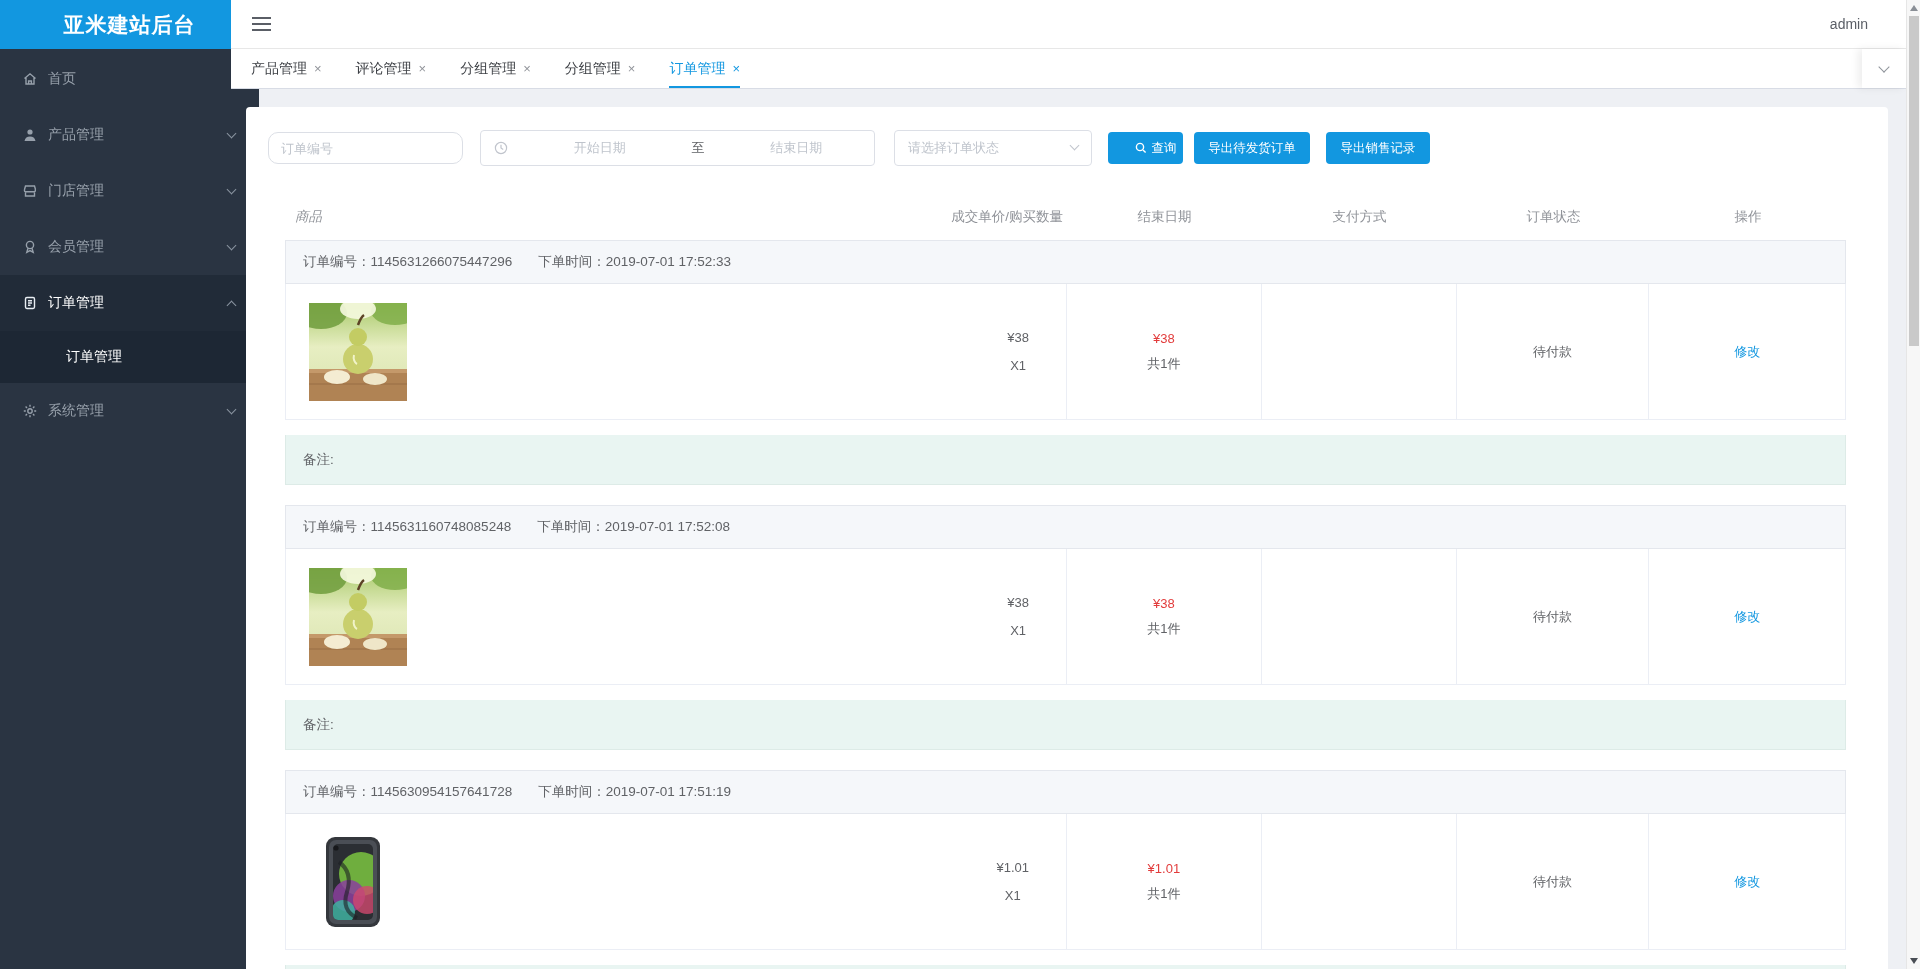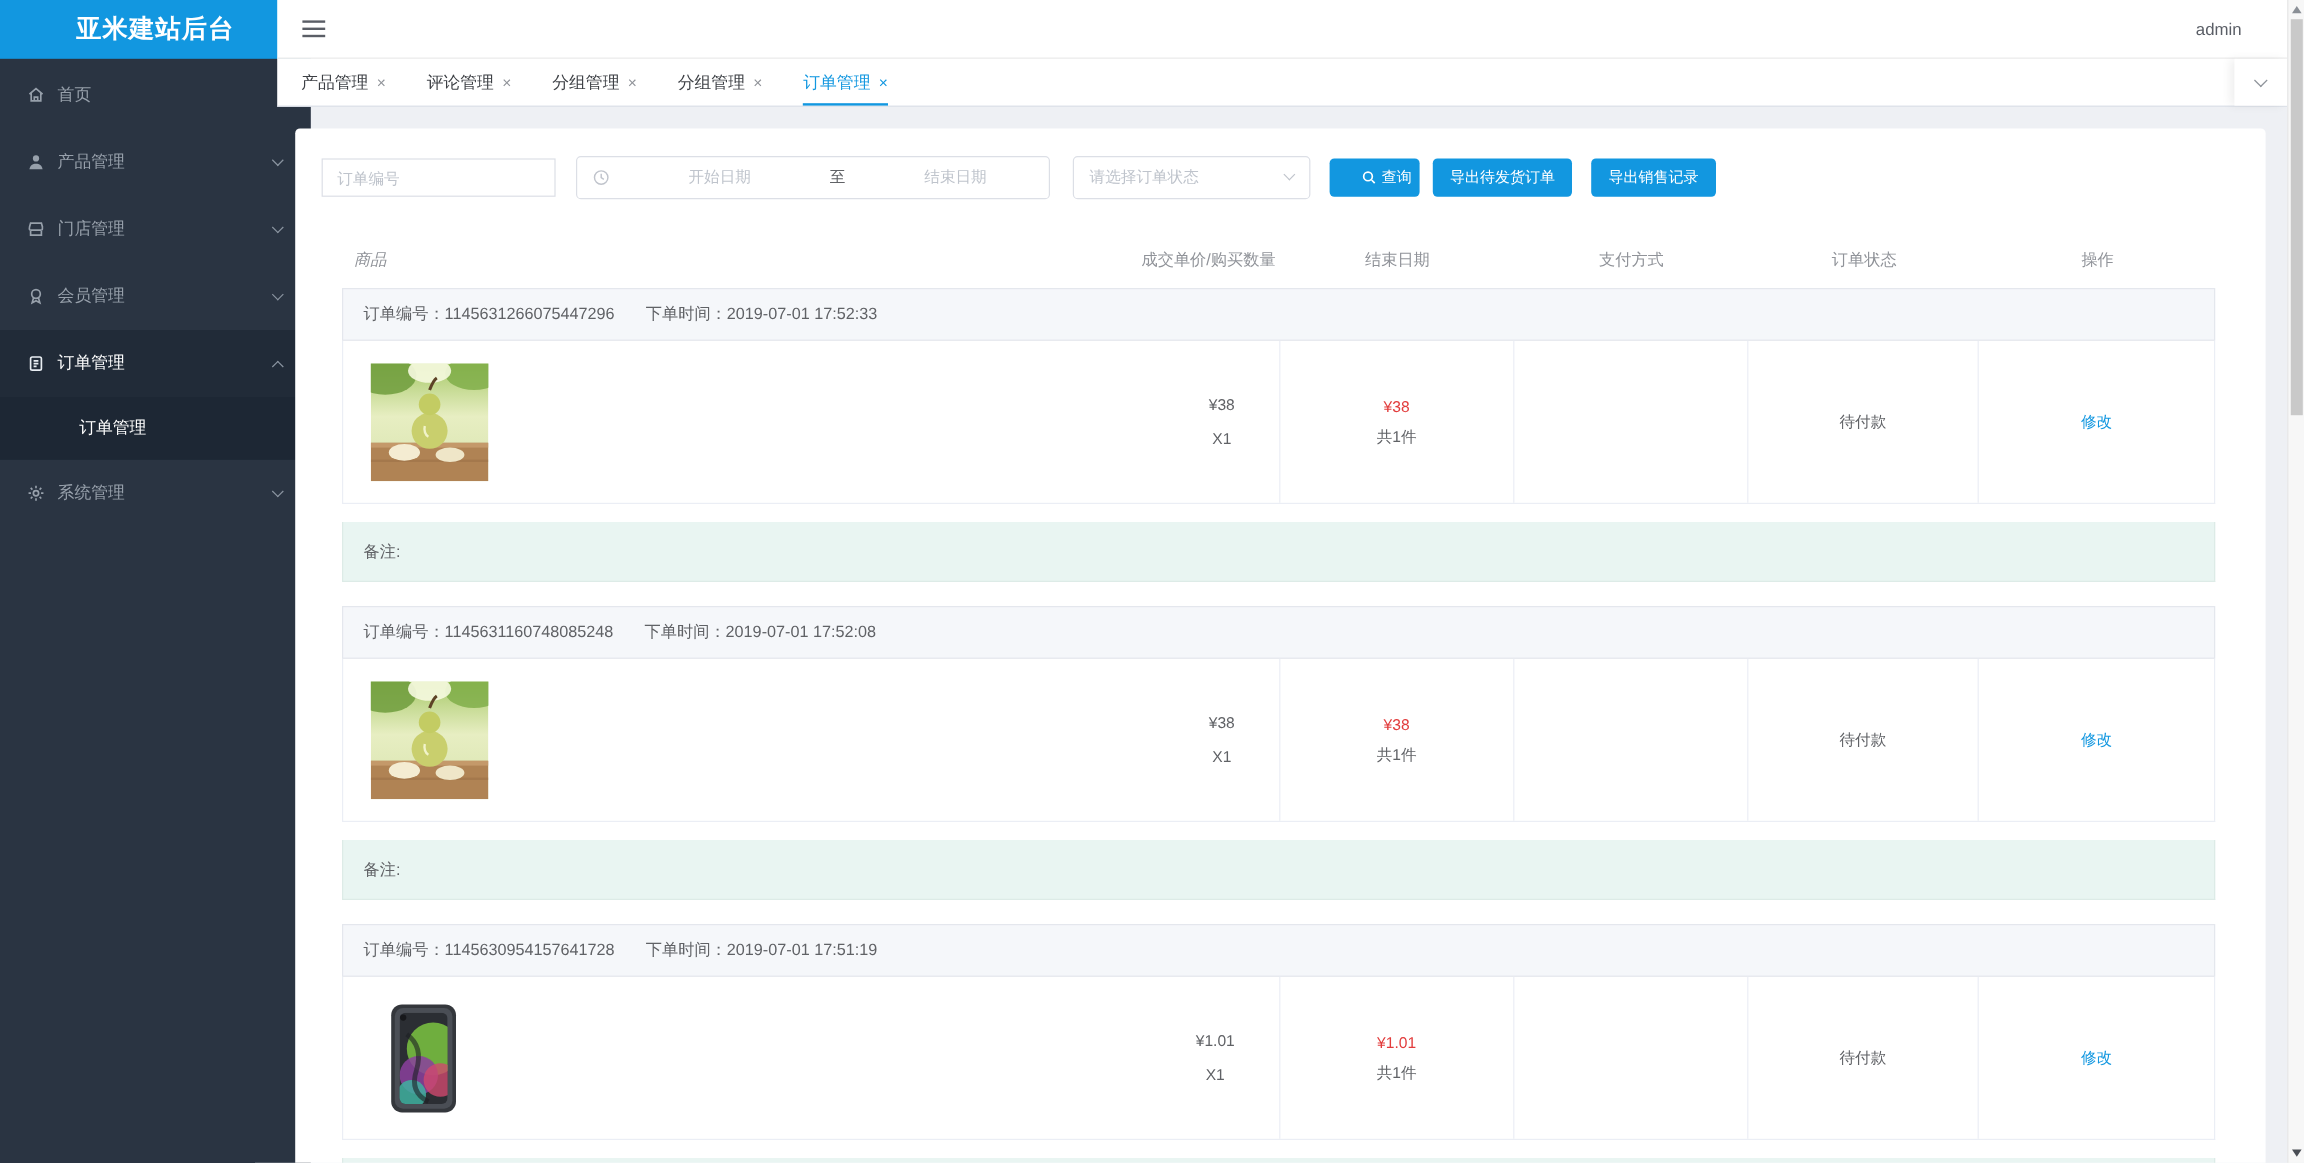--- a/index.html
+++ b/index.html
@@ -50,21 +50,21 @@
                      border-bottom:1.6px solid #8f949b; transform:rotate(45deg); margin-top:-4px; }
 
   
   .card { position:absolute; left:246px; top:107px; width:1642px; height:862px; background:#fff;
           border-radius:4px 4px 0 0; overflow:hidden; }
 
   
   .filter-row { display:flex; align-items:center; padding:23px 0 0 22px; }
   .f-input { height:36px; border:1px solid #dcdfe6; border-radius:4px; background:#fff;
              display:flex; align-items:center; font-size:13px; color:#bfc4cc;gap:14px; }
-  .order-no-input { width:195px; border:1px solid #dcdfe6; border-radius:0; height:32px;
+  .order-no-input { width:195px; border:1px solid #dcdfe6; border-radius:10px; height:32px;
                     padding:0 12px; font-size:13px; color:#606266; outline:none;
                     font-family:inherit; }
   .order-no-input::placeholder { color:#bfc4cc; }
   .date-range { width:395px; margin-left:17px; }
   .date-range .dr-icon { margin-left:13px; display:flex; }
   .date-range .dr-ph { flex:1; text-align:center; }
   .date-range .dr-sep { color:#606266; }
   .status-select { width:198px; margin-left:19px; position:relative; padding-left:13px; cursor:pointer; }
   .status-select .chev3 { position:absolute; right:13px; top:11px; width:7px; height:7px;
           border-right:1.5px solid #c0c4cc; border-bottom:1.5px solid #c0c4cc; transform:rotate(45deg); }

